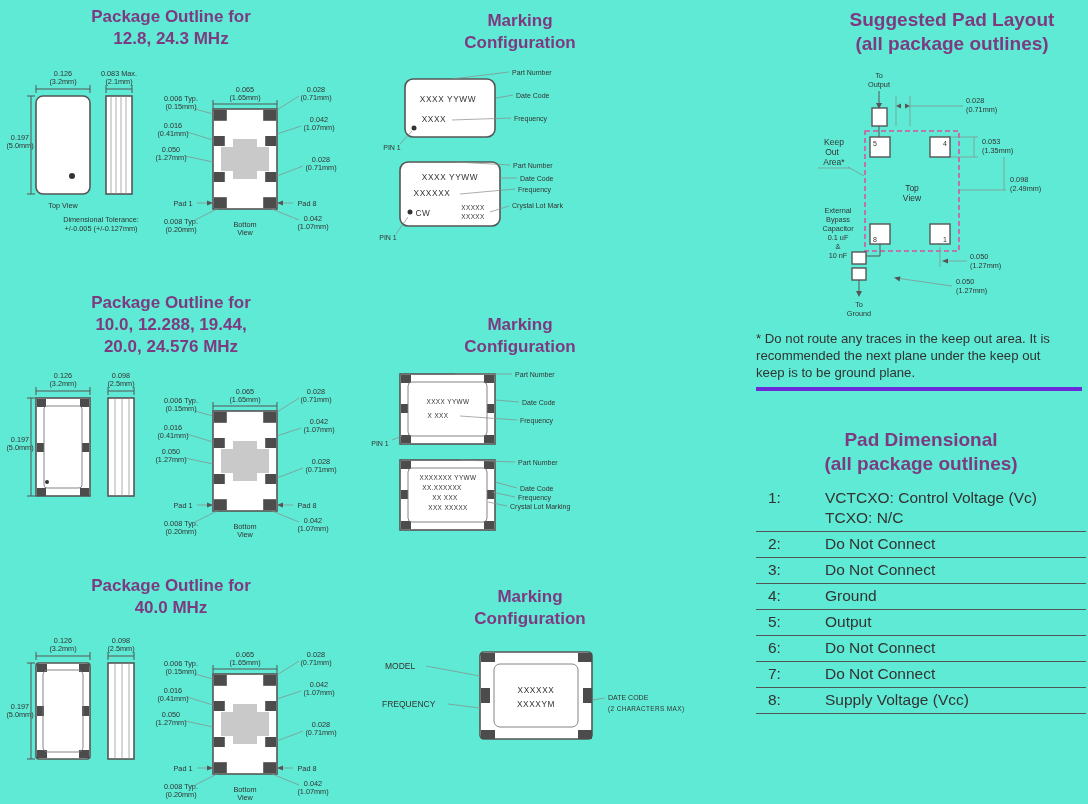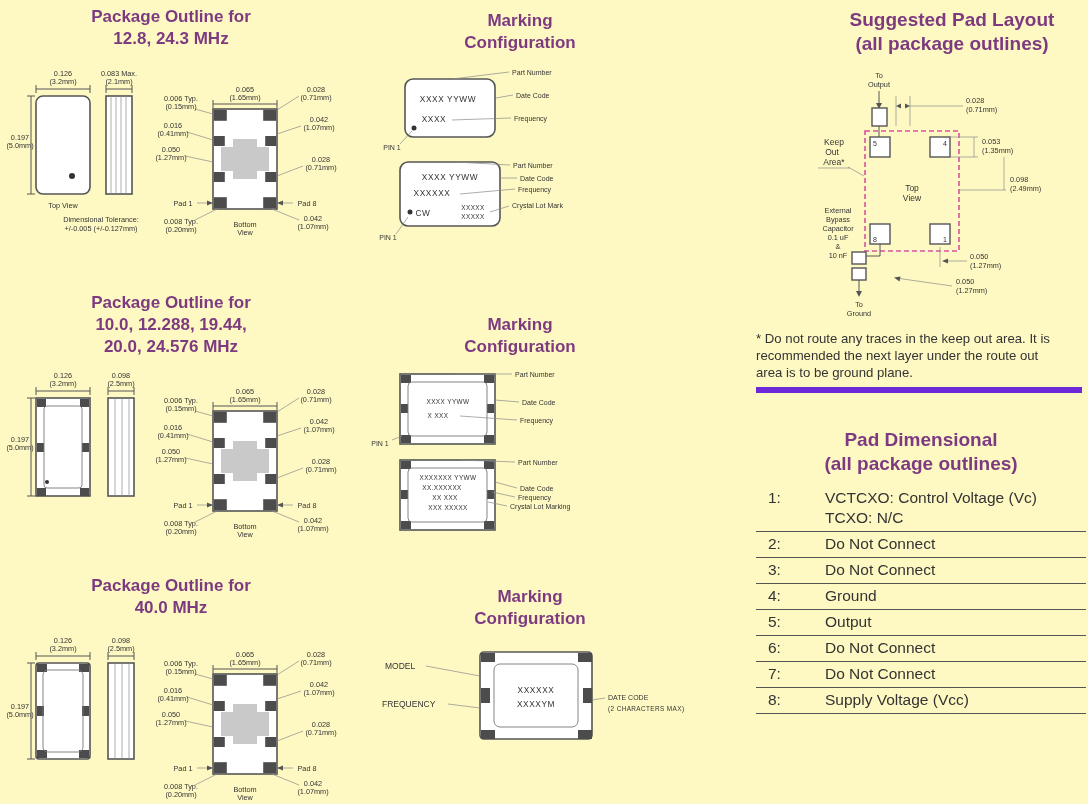--- a/index.html
+++ b/index.html
@@ -1,36 +1,36 @@
 <!DOCTYPE html>
 <html><head>
 <meta charset="utf-8">
 <style>
   * { margin:0; padding:0; box-sizing:border-box; }
   body { font-family:"Liberation Sans", sans-serif; background:#ffffff; color:#3a3a3a; }
-  .page { position:relative; width:1088px; height:804px; background:#fef9c3; overflow:hidden; }
+  .page { position:relative; width:1088px; height:804px; background:#5eead4; overflow:hidden; }
   .sec { position:absolute; }
   .title { color:#7d3a80; font-weight:bold; font-size:17px; line-height:22px; text-align:center; }
   .title.big { font-size:19px; line-height:24px; }
   .draw { position:absolute; left:0; }
   svg text { font-family:"Liberation Sans", sans-serif; fill:#333; }
   .fpt { font-size:7.3px; }
   .mkt { font-size:8.3px; letter-spacing:0.6px; }
   .mks { font-size:6.4px; letter-spacing:0.4px; }
   .lbl { font-size:7px; }
   .lbl9 { font-size:8.5px; }
   .ln { stroke:#555; stroke-width:1; fill:none; }
   .thin { stroke:#8a8a8a; stroke-width:0.7; fill:none; }
   .body { fill:#ffffff; stroke:#555; stroke-width:1.6; }
   .bodyt { fill:none; stroke:#777; stroke-width:0.9; }
   .pad { fill:#4c4c4c; }
   .gray { fill:#c9c9c9; }
   .ko { fill:none; stroke:#d9529f; stroke-width:1.6; stroke-dasharray:5 3; }
   .padsq { fill:#ffffff; stroke:#555; stroke-width:1.4; }
-  .note { position:absolute; font-size:13.2px; line-height:17px; color:#333; border-bottom:6px solid #6d28d9; padding-bottom:6px; }
+  .note { position:absolute; font-size:13.2px; line-height:17px; color:#333; border-bottom:4px solid #6d28d9; padding-bottom:6px; }
   .pc-rows { margin-top:10px; }
   .pc-row { display:flex; border-bottom:1px solid #555; padding:2px 0 3px 12px; font-size:15.5px; line-height:20px; color:#333; }
   .pc-num { width:57px; flex:none; }
 </style>
 </head>
 <body>
 
 <div class="page">
 
 <svg width="0" height="0" style="position:absolute" aria-hidden="true">
@@ -385,22 +385,22 @@
       <line class="thin" x1="168" y1="224" x2="112" y2="216"></line>
           <polygon fill="#555" points="110,215.5 116.5,214.5 115.5,219.5"></polygon>
       <text class="fpt" x="172" y="222">0.050</text>
       <text class="fpt" x="172" y="231">(1.27mm)</text>
     </g>
   </svg>
 </div>
 
 <div class="note" style="left:756px; top:330px; width:326px;">
   <div>* Do not route any traces in the keep out area. It is</div>
-  <div>recommended the next layer under the route out</div>
-  <div>area is to be ground plane.</div>
+  <div>recommended the next plane under the keep out</div>
+  <div>keep is to be ground plane.</div>
 </div>
 
 <div class="sec" style="left:756px; top:428px; width:330px;">
   <div class="title big">Pad Dimensional</div>
   <div class="title big">(all package outlines)</div>
   <div class="pc-rows">
     <div class="pc-row">
       <span class="pc-num">1:</span>
       <span>
         <div>VCTCXO: Control Voltage (Vc)</div>

